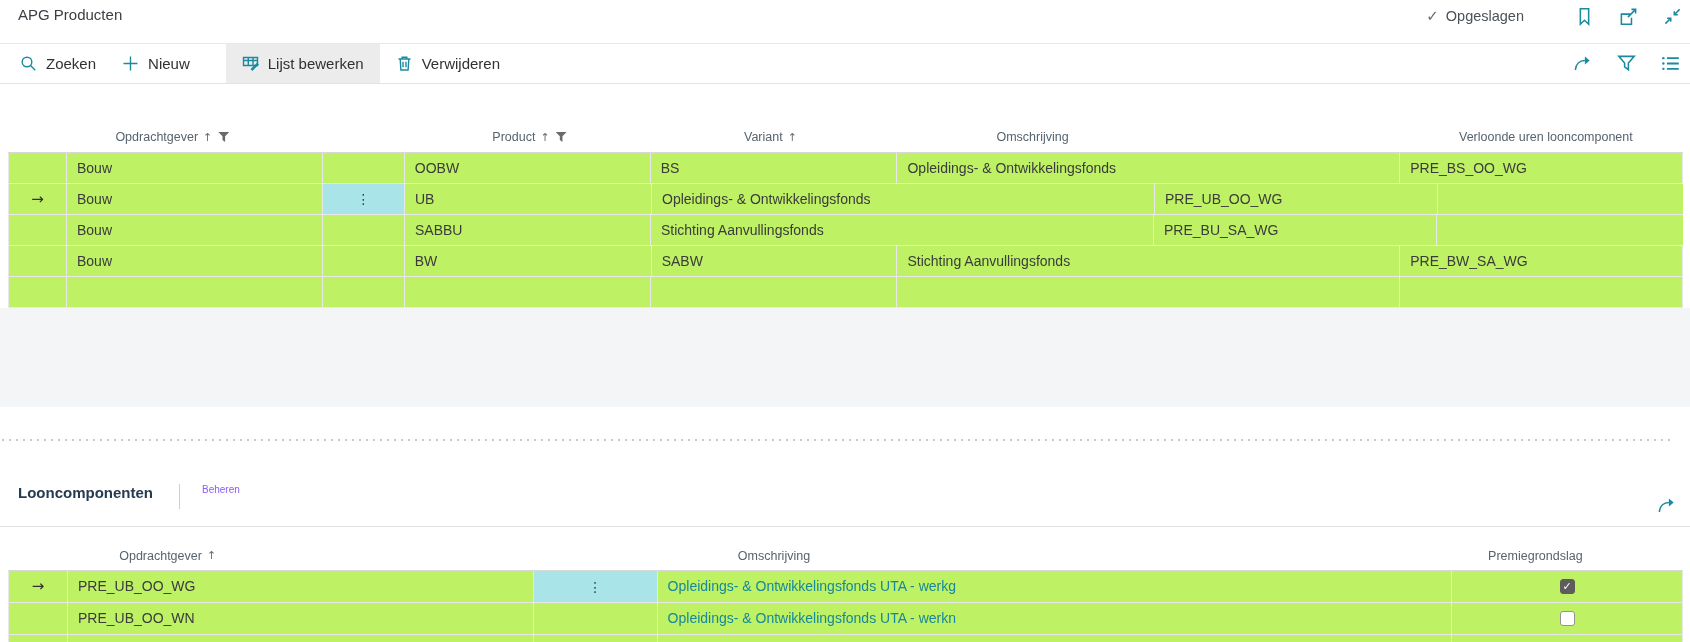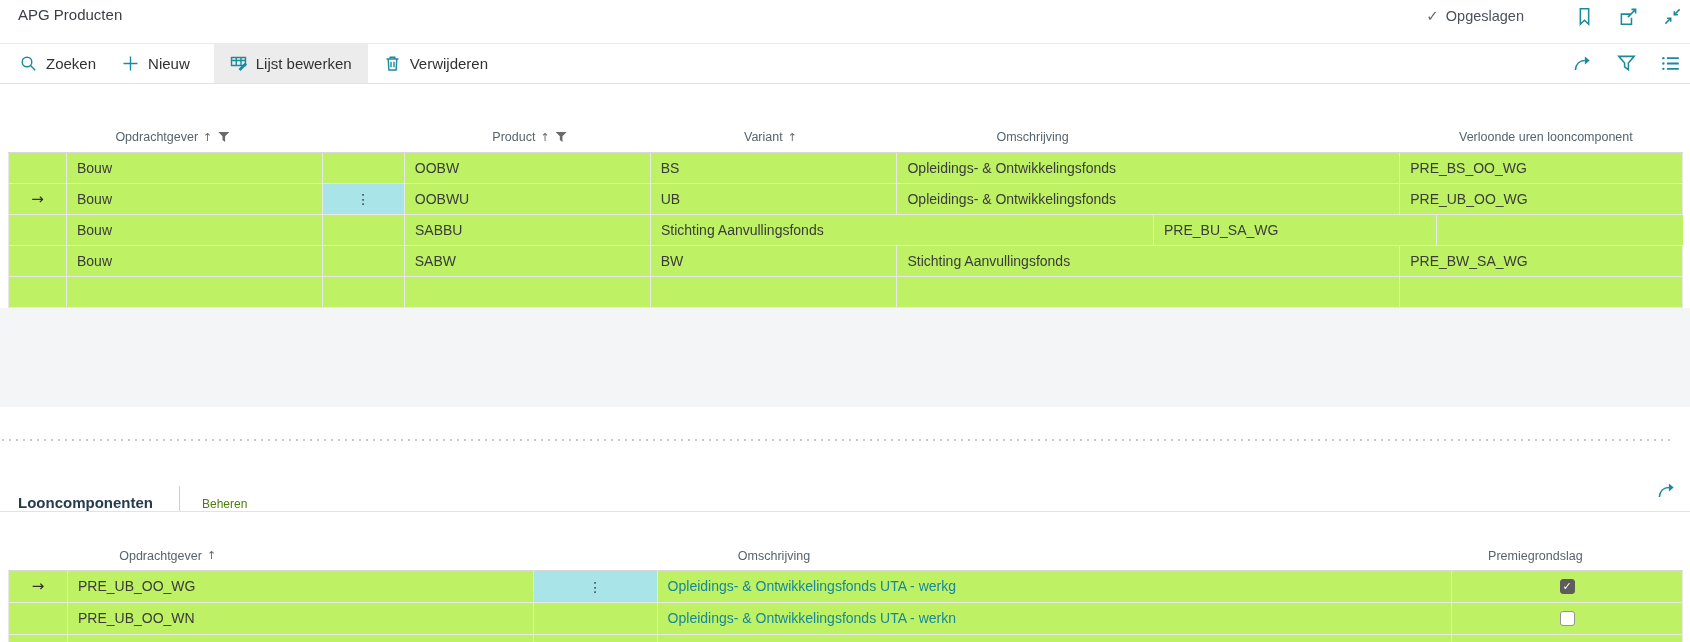--- a/index.html
+++ b/index.html
@@ -16,21 +16,21 @@
   .tbtn { width:20px; height:20px; display:flex; align-items:center; justify-content:center; margin-left:24px; cursor:pointer; }
   .tbtn svg { width:19px; height:19px; stroke:#1b8a9e; fill:none; stroke-width:1.3; }
 
   
   .toolbar { position:absolute; top:43px; left:0; width:1690px; height:41px;
              border-top:1px solid #e9e9e9; border-bottom:1px solid #e3e3e3;
              display:flex; align-items:center; padding-left:18px; background:#fff; }
   .tb-item { display:flex; align-items:center; height:100%; padding:0 2px; margin-right:22px;
              font-size:15px; color:#323130; cursor:pointer; white-space:nowrap; }
   .tb-item svg { width:17px; height:17px; margin-right:9px; stroke:#1b8a9e; fill:none; stroke-width:1.4; }
-  .tb-item.pill { background:#ececec; padding:12px 16px; margin-right:14px; }
+  .tb-item.pill { background:#ececec; padding:12px 16px; margin-left:12px; margin-right:14px; }
   .toolbar-right { position:absolute; right:10px; top:0; height:100%; display:flex; align-items:center; }
   .toolbar-right .tbtn { margin-left:24px; }
   .toolbar-right svg { width:19px; height:19px; }
 
   
   .grid { position:absolute; left:8px; width:1675px; font-size:14px; }
   .hdr { display:flex; align-items:center; border-bottom:1px solid #d8d8d8; color:#57636d; font-size:12.5px;gap:48px; }
   .grid1 .hdr { height:41px; padding-top:10px; }
   .grid2 .hdr { height:38px; padding-top:8px; }
   .hcell { padding-left:10px; display:flex; align-items:center; cursor:pointer; white-space:nowrap; overflow:hidden; }
@@ -58,25 +58,25 @@
   .g1-sel{width:58px;} .g1-opd{width:256px;} .g1-ctx{width:82px;} .g1-pro{width:246px;}
   .g1-var{width:247px;} .g1-oms{width:503px;} .g1-ver{width:283px;}
   
   .g2-sel{width:59px;} .g2-lc{width:466px;} .g2-ctx{width:124px;} .g2-oms{width:795px;} .g2-pg{width:231px;}
 
   .gray-band { position:absolute; top:308px; left:0; width:1690px; height:99px; background:#f4f5f6; }
   .dotted-sep { position:absolute; top:439px; left:2px; width:1672px; height:2px;
                 background:repeating-linear-gradient(90deg,#c9c9c9 0 2px,transparent 2px 7px); }
 
   
-  .section-bar { position:absolute; top:469px; left:0; width:1690px; height:43px;
-                 border-bottom:1px solid #e3e3e3; display:flex; align-items:flex-end; background:#fff; }
+  .section-bar { position:absolute; top:484px; left:0; width:1690px; height:43px;
+                 border-bottom:1px solid #e3e3e3; display:flex; align-items:flex-start; background:#fff; }
   .section-title { margin-left:18px; font-size:15px; font-weight:bold; color:#253b50; }
   .section-div { width:1px; height:25px; background:#cfcfcf; margin:0 22px 0 26px; }
-  .section-menu { font-size:12px; color:#4d7c0f; cursor:pointer; }
+  .section-menu { font-size:10px; color:#8b5cf6; cursor:pointer; }
   .section-share { position:absolute; right:14px; top:11px; }
 </style>
 </head>
 <body>
 
 <div class="titlebar">
   <div class="page-title">APG Producten</div>
   <div class="title-right">
     <div class="status">
       <span class="check">✓</span>
@@ -188,41 +188,40 @@
     <div class="cell g1-oms">Opleidings- &amp; Ontwikkelingsfonds</div>
     <div class="cell g1-ver">PRE_BS_OO_WG</div>
   </div>
 
   <div class="row">
     <div class="cell sel g1-sel"><span class="row-arrow">→</span></div>
     <div class="cell g1-opd">Bouw</div>
     <div class="cell ctx g1-ctx hl">
         <span class="dots">⋮</span>
       </div>
-    <div class="cell g1-pro">OOBWU</div>
     <div class="cell g1-var">UB</div>
     <div class="cell g1-oms">Opleidings- &amp; Ontwikkelingsfonds</div>
     <div class="cell g1-ver">PRE_UB_OO_WG</div>
   </div>
 
   <div class="row">
     <div class="cell sel g1-sel"></div>
     <div class="cell g1-opd">Bouw</div>
     <div class="cell ctx g1-ctx"></div>
     <div class="cell g1-pro">SABBU</div>
     <div class="cell g1-oms">Stichting Aanvullingsfonds</div>
     <div class="cell g1-ver">PRE_BU_SA_WG</div>
   </div>
 
   <div class="row">
     <div class="cell sel g1-sel"></div>
     <div class="cell g1-opd">Bouw</div>
     <div class="cell ctx g1-ctx"></div>
+    <div class="cell g1-var">BW</div>
     <div class="cell g1-pro">SABW</div>
-    <div class="cell g1-var">BW</div>
     <div class="cell g1-oms">Stichting Aanvullingsfonds</div>
     <div class="cell g1-ver">PRE_BW_SA_WG</div>
   </div>
 
   <div class="row">
     <div class="cell sel g1-sel"></div>
     <div class="cell g1-opd"></div>
     <div class="cell ctx g1-ctx"></div>
     <div class="cell g1-pro"></div>
     <div class="cell g1-var"></div>

